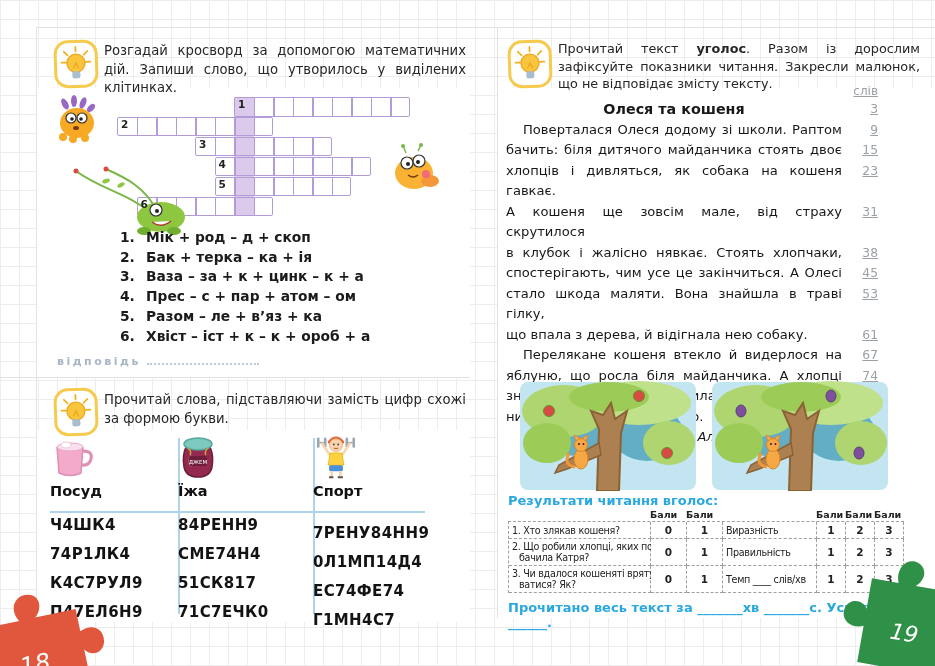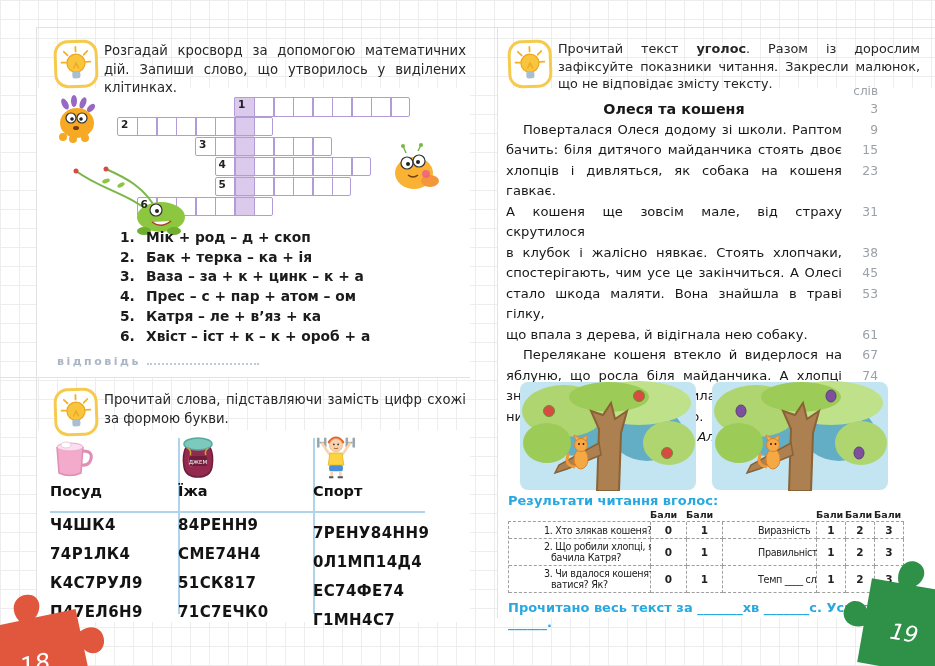--- a/index.html
+++ b/index.html
@@ -29,36 +29,36 @@
   
   .word-col{position:absolute;}
   .col-label{font-size:14.5px;font-weight:bold;color:#111;}
   .word{font-size:15px;font-weight:bold;color:#131313;letter-spacing:.4px;line-height:29px;white-space:nowrap;}
   .vblue{position:absolute;width:2px;background:#aed3ea;}
   .hblue{position:absolute;height:2px;background:#aed3ea;}
   
   #story{position:absolute;left:506px;top:84px;width:372px;}
   .story-row{display:flex;line-height:20.5px;}
   .story-text{width:336px;box-sizing:border-box;font-size:13.1px;color:#181818;}
-  .story-count{flex:1;text-align:right;font-size:12.3px;color:#9aa0a6;}
+  .story-count{flex:1;text-align:right;font-size:12.3px;color:#9aa0a6;text-decoration:underline;}
   .just{text-align:justify;text-align-last:justify;}
   .indent{padding-left:17px;}
   .story-title{font-weight:bold;font-size:14.3px;text-align:center;}
   .words-hdr{font-size:12px;color:#9aa0a6;text-align:right;line-height:15px;}
   .author{font-style:italic;font-size:13px;text-align:right;line-height:20px;}
   
   .pic{position:absolute;width:178px;height:110px;}
   
   .cyan{color:#29a8e0;font-weight:bold;}
   .results-head{position:absolute;left:508px;top:493px;font-size:13px;}
   .rgrid{position:absolute;left:508px;display:grid;grid-template-columns:142px 36px 36px 94px 29px 29px 29px;}
   .bali{font-size:9.5px;font-weight:bold;color:#222;text-align:left;line-height:13px;}
   .rc{border-right:1px dashed #9f9f9f;border-bottom:1px dashed #9f9f9f;font-size:9.6px;color:#222;
       padding:2px 3px;display:flex;flex-direction:column;justify-content:center;box-sizing:border-box;background:#fff;}
-  .rc .ln{white-space:nowrap;letter-spacing:-0.3px;line-height:11px;margin-left:32px;}
+  .rc .ln{white-space:nowrap;letter-spacing:-0.3px;line-height:11px;}
   .rc.c{align-items:center;font-weight:600;font-size:10.5px;}
   #rbody{border-top:1px dashed #9f9f9f;border-left:1px dashed #9f9f9f;top:521px;}
   #rhead{top:508px;}
   .summary{position:absolute;left:508px;top:600px;font-size:13px;}
   
   .pgnum{font-family:"DejaVu Sans",sans-serif;font-style:italic;font-size:23px;fill:#fff;}
 </style>
 </head>
 <body>
 
@@ -201,21 +201,21 @@
       <circle cx="32" cy="21" r="2" fill="#222"></circle>
     <circle cx="40" cy="33" r="4" fill="#ef5a8c" opacity="0.8"></circle>
     <path d="M22,34 Q27,38 32,34" stroke="#7a3d12" stroke-width="1.5" fill="none"></path>
   </svg>
 
   <div class="abs" style="left:120px;top:228px">
     <div class="clue-row"><span class="clue-num">1.</span><span>Мік + род – д + скоп</span></div>
     <div class="clue-row"><span class="clue-num">2.</span><span>Бак + терка – ка + ія</span></div>
     <div class="clue-row"><span class="clue-num">3.</span><span>Ваза – за + к + цинк – к + а</span></div>
     <div class="clue-row"><span class="clue-num">4.</span><span>Прес – с + пар + атом – ом</span></div>
-    <div class="clue-row"><span class="clue-num">5.</span><span>Катря – ле + в’яз + ка</span></div>
+    <div class="clue-row"><span class="clue-num">5.</span><span>Разом – ле + в’яз + ка</span></div>
     <div class="clue-row"><span class="clue-num">6.</span><span>Хвіст – іст + к – к + ороб + а</span></div>
   </div>
 
   <div class="abs" style="left:57px;top:350px">
     <span class="answer-label">відповідь</span><span class="answer-dots"></span>
   </div>
 
   <div class="bulb-box" style="left:54px;top:388px">
     <svg width="36" height="42" viewBox="0 0 40 44">
       <g stroke="#f2b21f" stroke-width="2" stroke-linecap="round">

